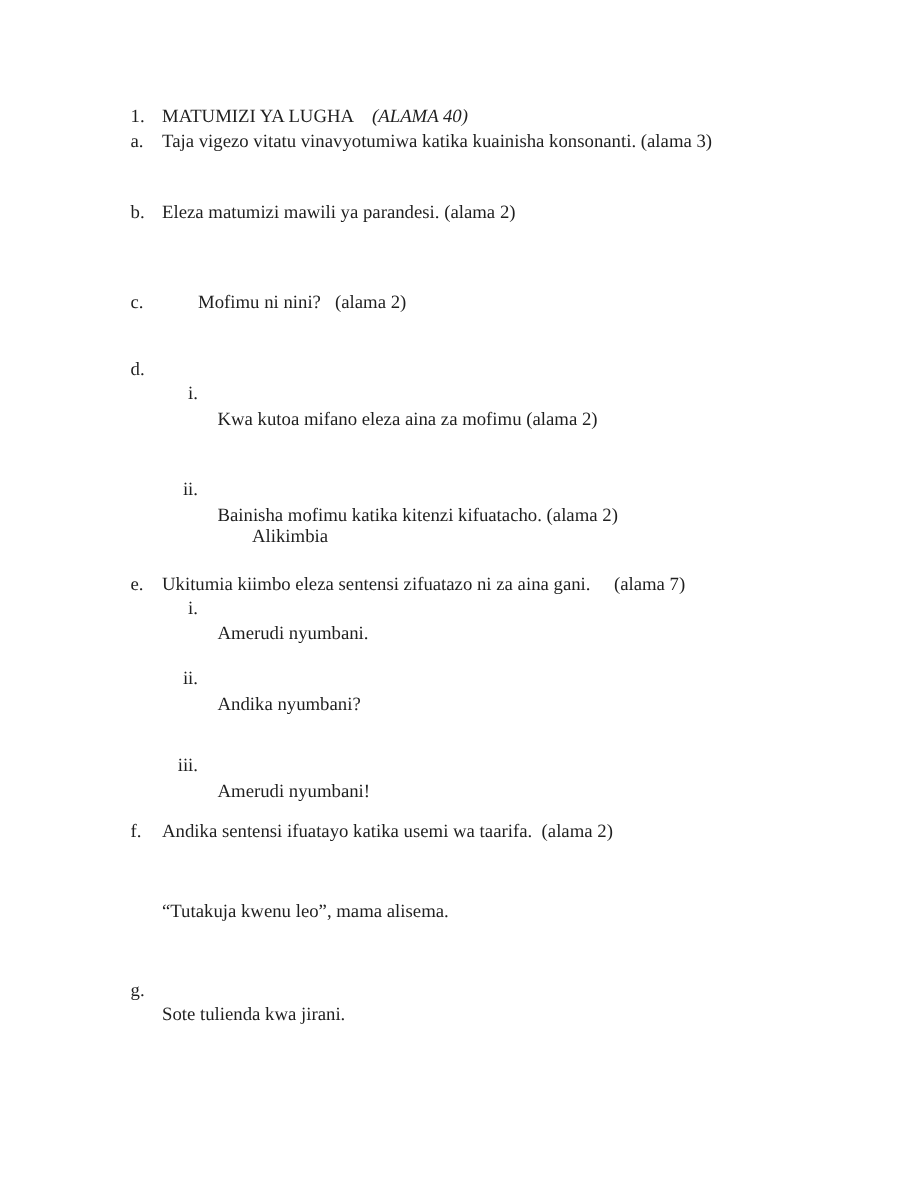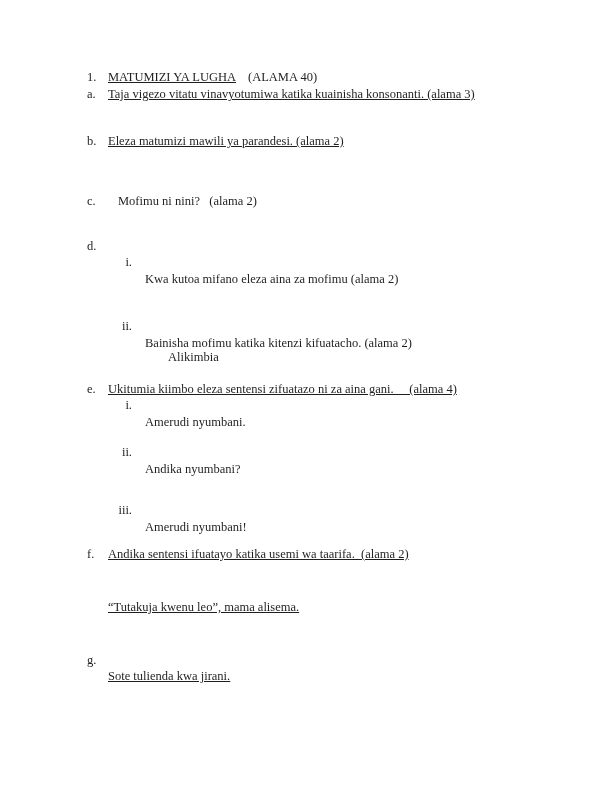--- a/index.html
+++ b/index.html
@@ -23,23 +23,23 @@
     width: 100%;
     height: 16px;
     line-height: 15px;
   }
   .line span {
     position: absolute;
     top: 0;
     white-space: pre;
   }
   .lbl       { left: 87px; }
-  .txt       { left: 108px; text-decoration: underline; }
-  .txt-c     { left: 118px; }
-  .marks     { left: 248px; }
+  .txt       { left: 108px; }
+  .txt-c     { left: 132px; }
+  .marks     { left: 248px; font-style: italic; }
   .rom {
     left: 100px;
     width: 32px;
     text-align: right;
   }
   .subtxt    { left: 145px; margin-top: 17px; }
   .example   { left: 168px; }
 </style>
 </head>
 <body>
@@ -80,21 +80,21 @@
     <span class="rom">ii.</span>
     <span class="subtxt">Bainisha mofimu katika kitenzi kifuatacho. (alama 2)</span>
   </div>
 
   <div class="line" style="top:350px">
     <span class="example">Alikimbia</span>
   </div>
 
   <div class="line" style="top:382px">
     <span class="lbl">e.</span>
-    <span class="txt">Ukitumia kiimbo eleza sentensi zifuatazo ni za aina gani.     (alama 4)</span>
+    <span class="txt">Ukitumia kiimbo eleza sentensi zifuatazo ni za aina gani.     (alama 7)</span>
   </div>
 
   <div class="line" style="top:398px">
     <span class="rom">i.</span>
     <span class="subtxt">Amerudi nyumbani.</span>
   </div>
 
   <div class="line" style="top:445px">
     <span class="rom">ii.</span>
     <span class="subtxt">Andika nyumbani?</span>

